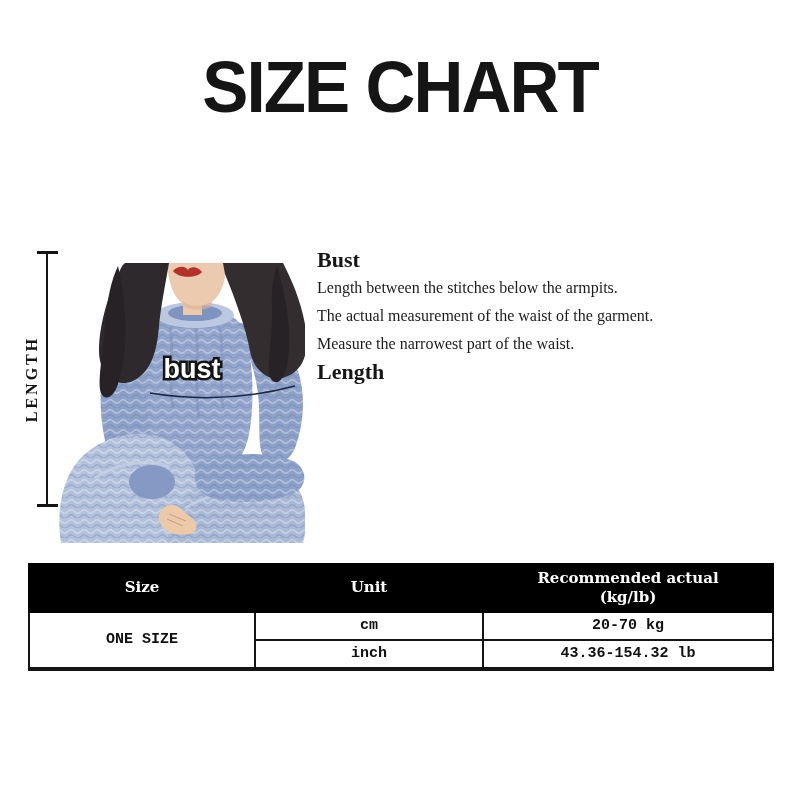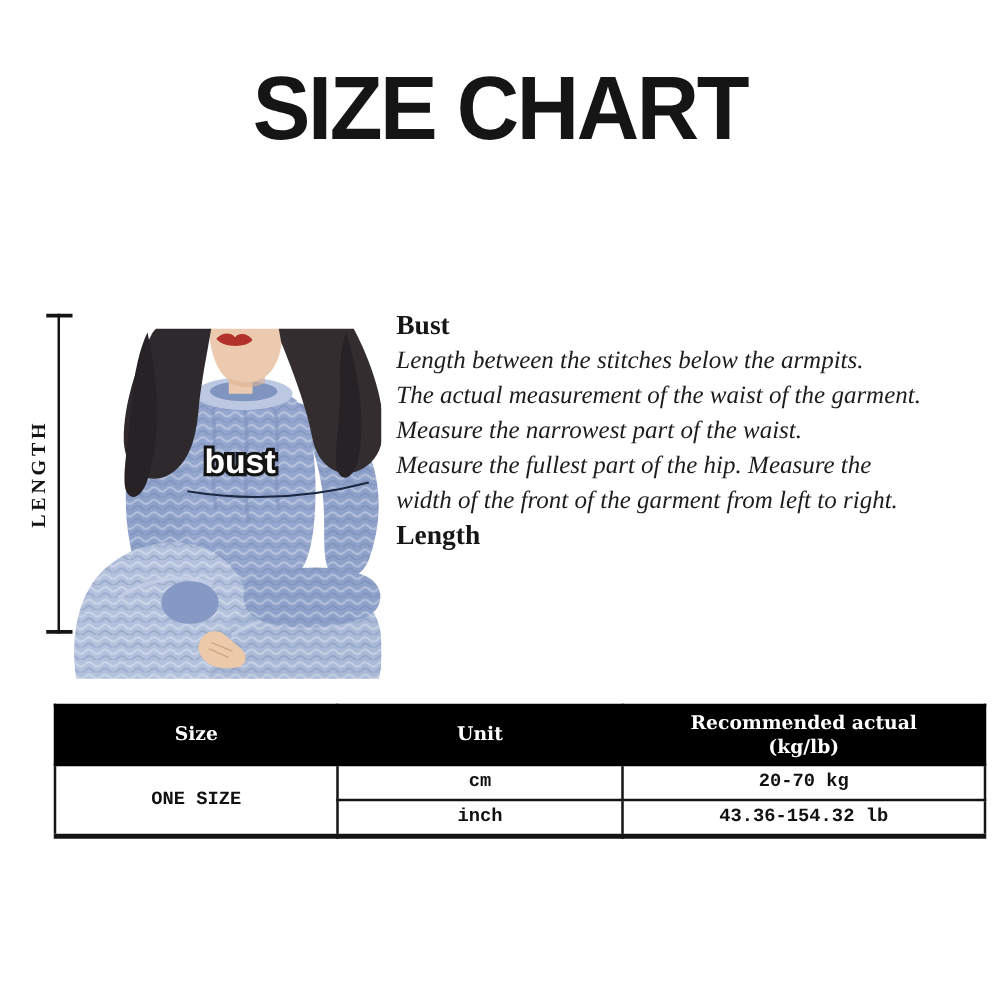--- a/index.html
+++ b/index.html
@@ -31,41 +31,41 @@
     font-size:16px; letter-spacing:3px; color:#141414;
   }
 
   
   .model { position:absolute; left:55px; top:258px; width:250px; height:290px; }
   .model svg { display:block; }
 
   
   .defs-block { position:absolute; left:317px; top:246px; width:460px; }
   .def h3 { margin:0; font-size:22px; line-height:28px; font-weight:700; color:#161616; }
-  .def p  { margin:0; font-size:20px; line-height:28px; white-space:pre-line; color:#1c1c1c;font-style:italic; }
+  .def p  { margin:0; font-size:16px; line-height:28px; white-space:pre-line; color:#1c1c1c; }
 
   
   .size-table {
     position:absolute; left:28px; top:563px; width:744px;
     border-collapse:collapse; table-layout:fixed;
     font-family:"Liberation Mono", monospace;
   }
   .size-table th {
     background:#000000; color:#ffffff;
     font-family:"DejaVu Serif", serif; font-weight:700;
     font-size:15px; line-height:1.25; padding:4px 0;
     white-space:pre-line; text-align:center;
     border:2px solid #000000;
   }
   .size-table td {
     border:2px solid #141414; background:#ffffff;
     font-size:15px; font-weight:700; text-align:center;
     height:26px; padding:0; color:#111111;
   }
-  .size-table { border-bottom:4px solid #141414;margin-left:15px; }
+  .size-table { border-bottom:4px solid #141414; }
 </style>
 </head>
 <body>
 
 <div class="page">
 
   <h1 class="page-title">SIZE CHART</h1>
 
   <div class="dim">
     <div class="dim-cap dim-cap-top"></div>
@@ -138,22 +138,20 @@
   <div class="defs-block">
     <section class="def">
       <h3>Bust</h3>
       <p>Length between the stitches below the armpits.</p>
     </section>
     <section class="def">
       <p>The actual measurement of the waist of the garment.
 Measure the narrowest part of the waist.</p>
     </section>
     <section class="def">
-      <p>Measure the fullest part of the hip. Measure the
-width of the front of the garment from left to right.</p>
     </section>
     <section class="def">
       <h3>Length</h3>
     </section>
   </div>
 
   <table class="size-table">
     <colgroup>
         <col style="width:226px">
         <col style="width:228px">

